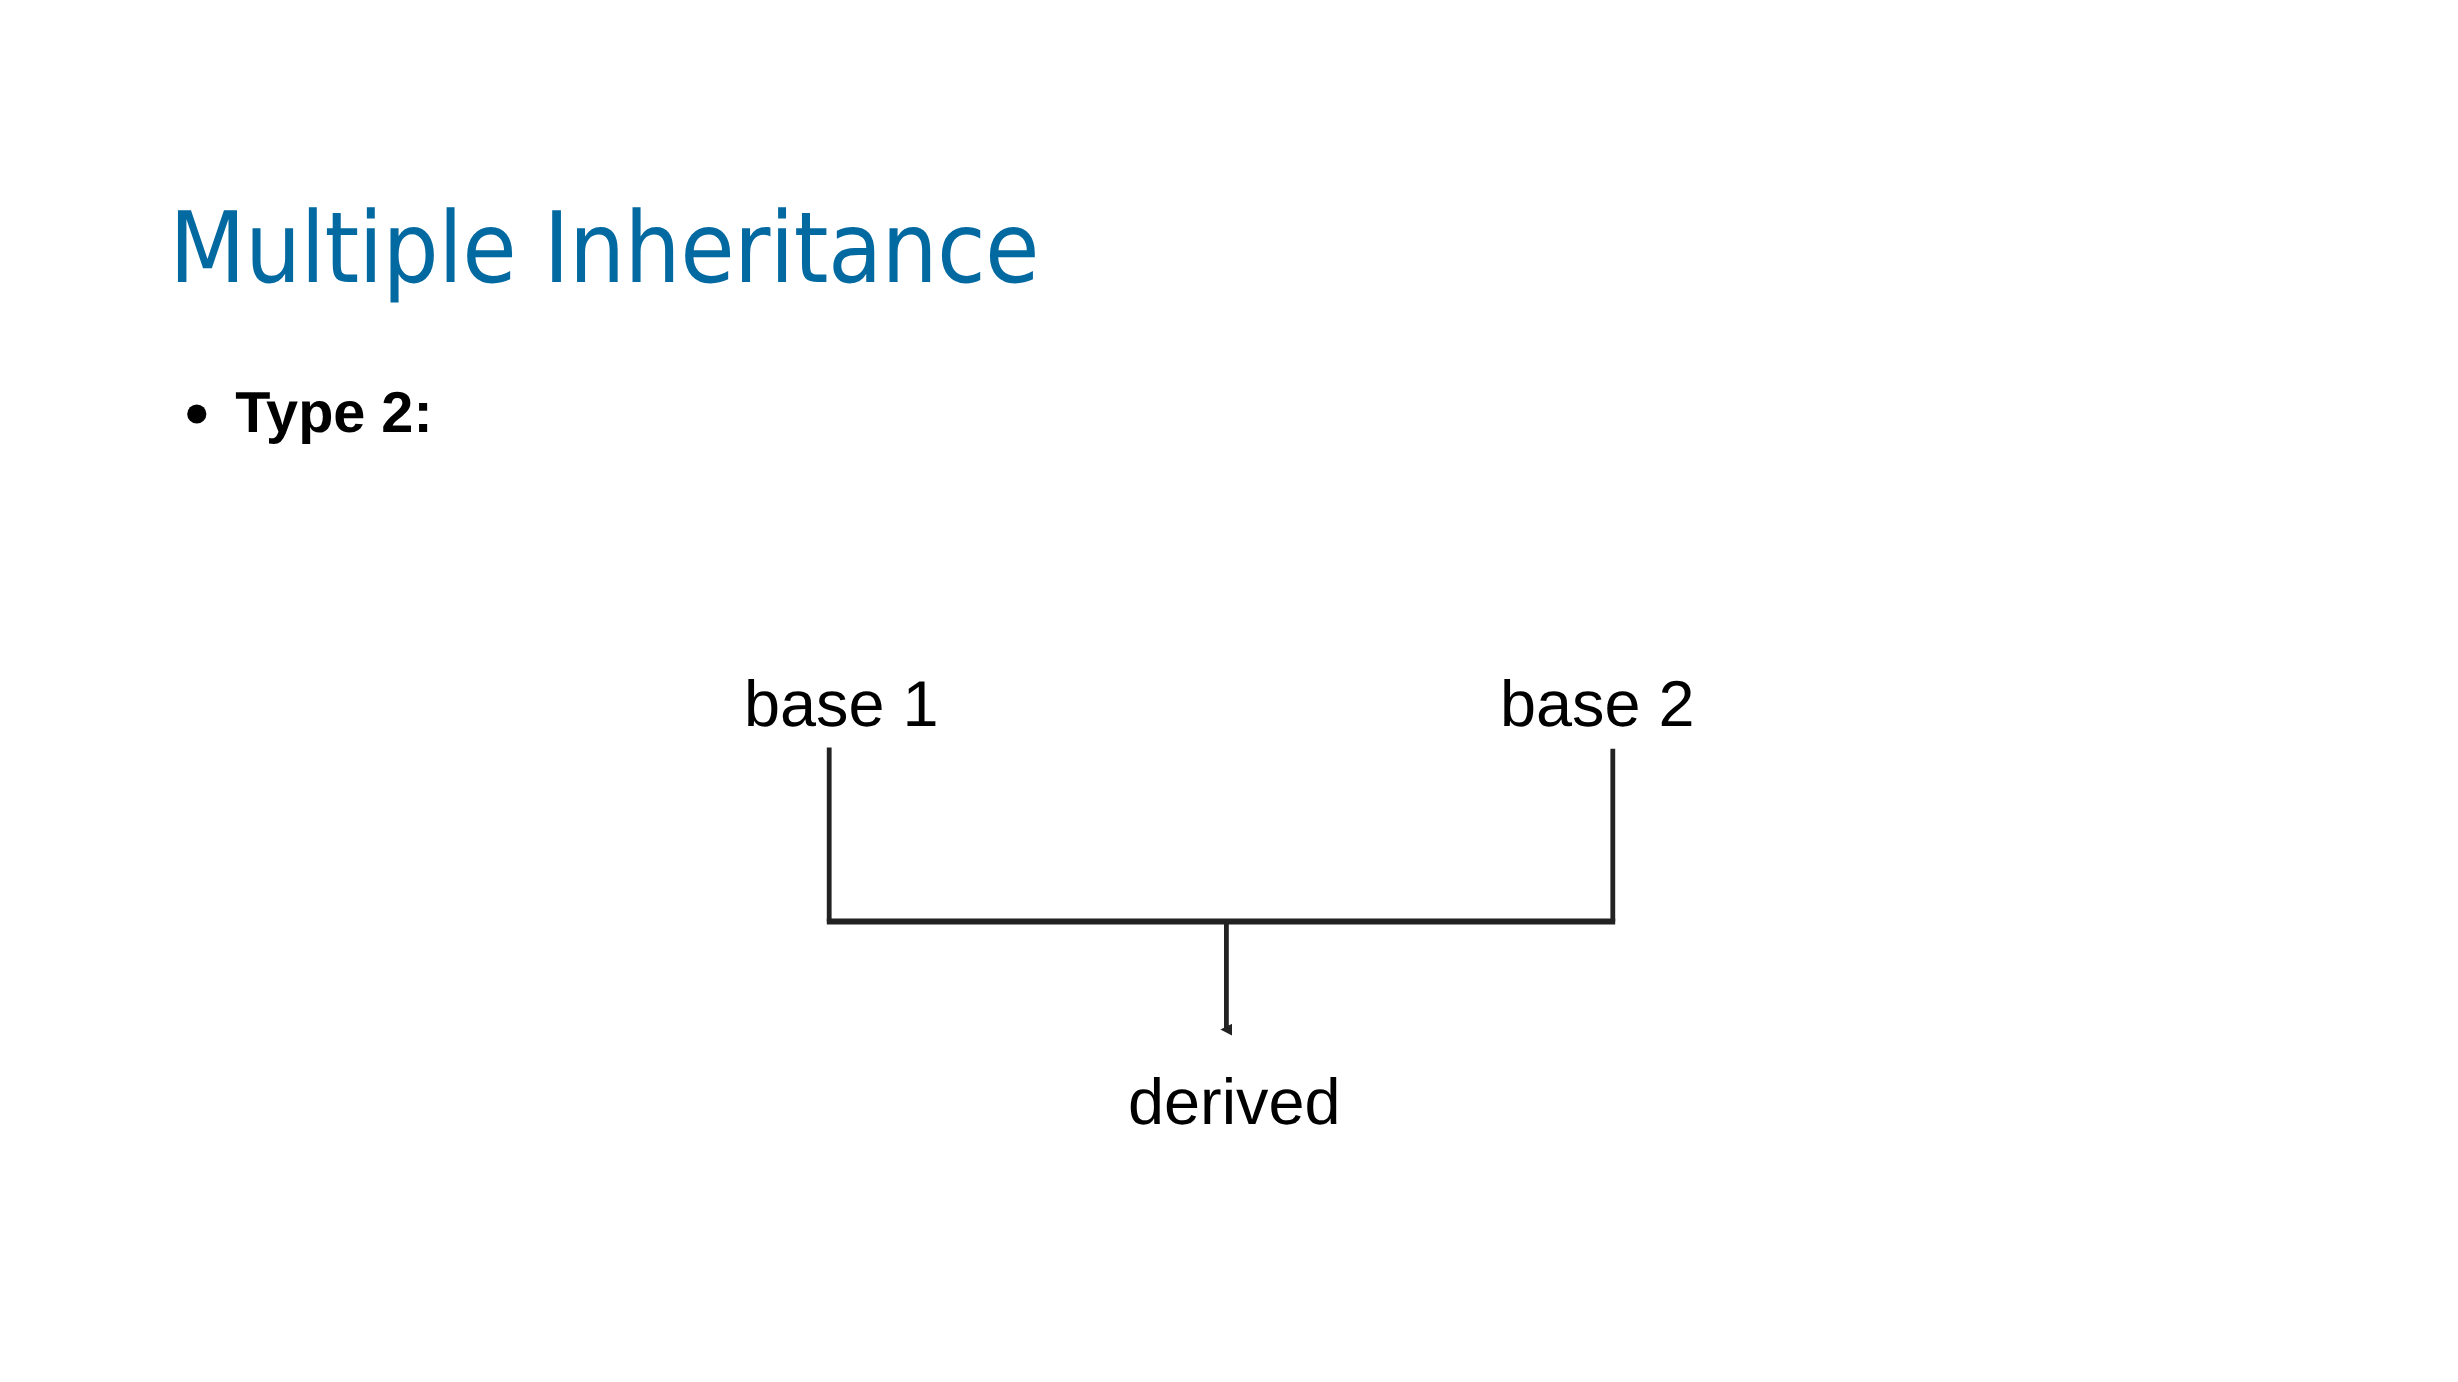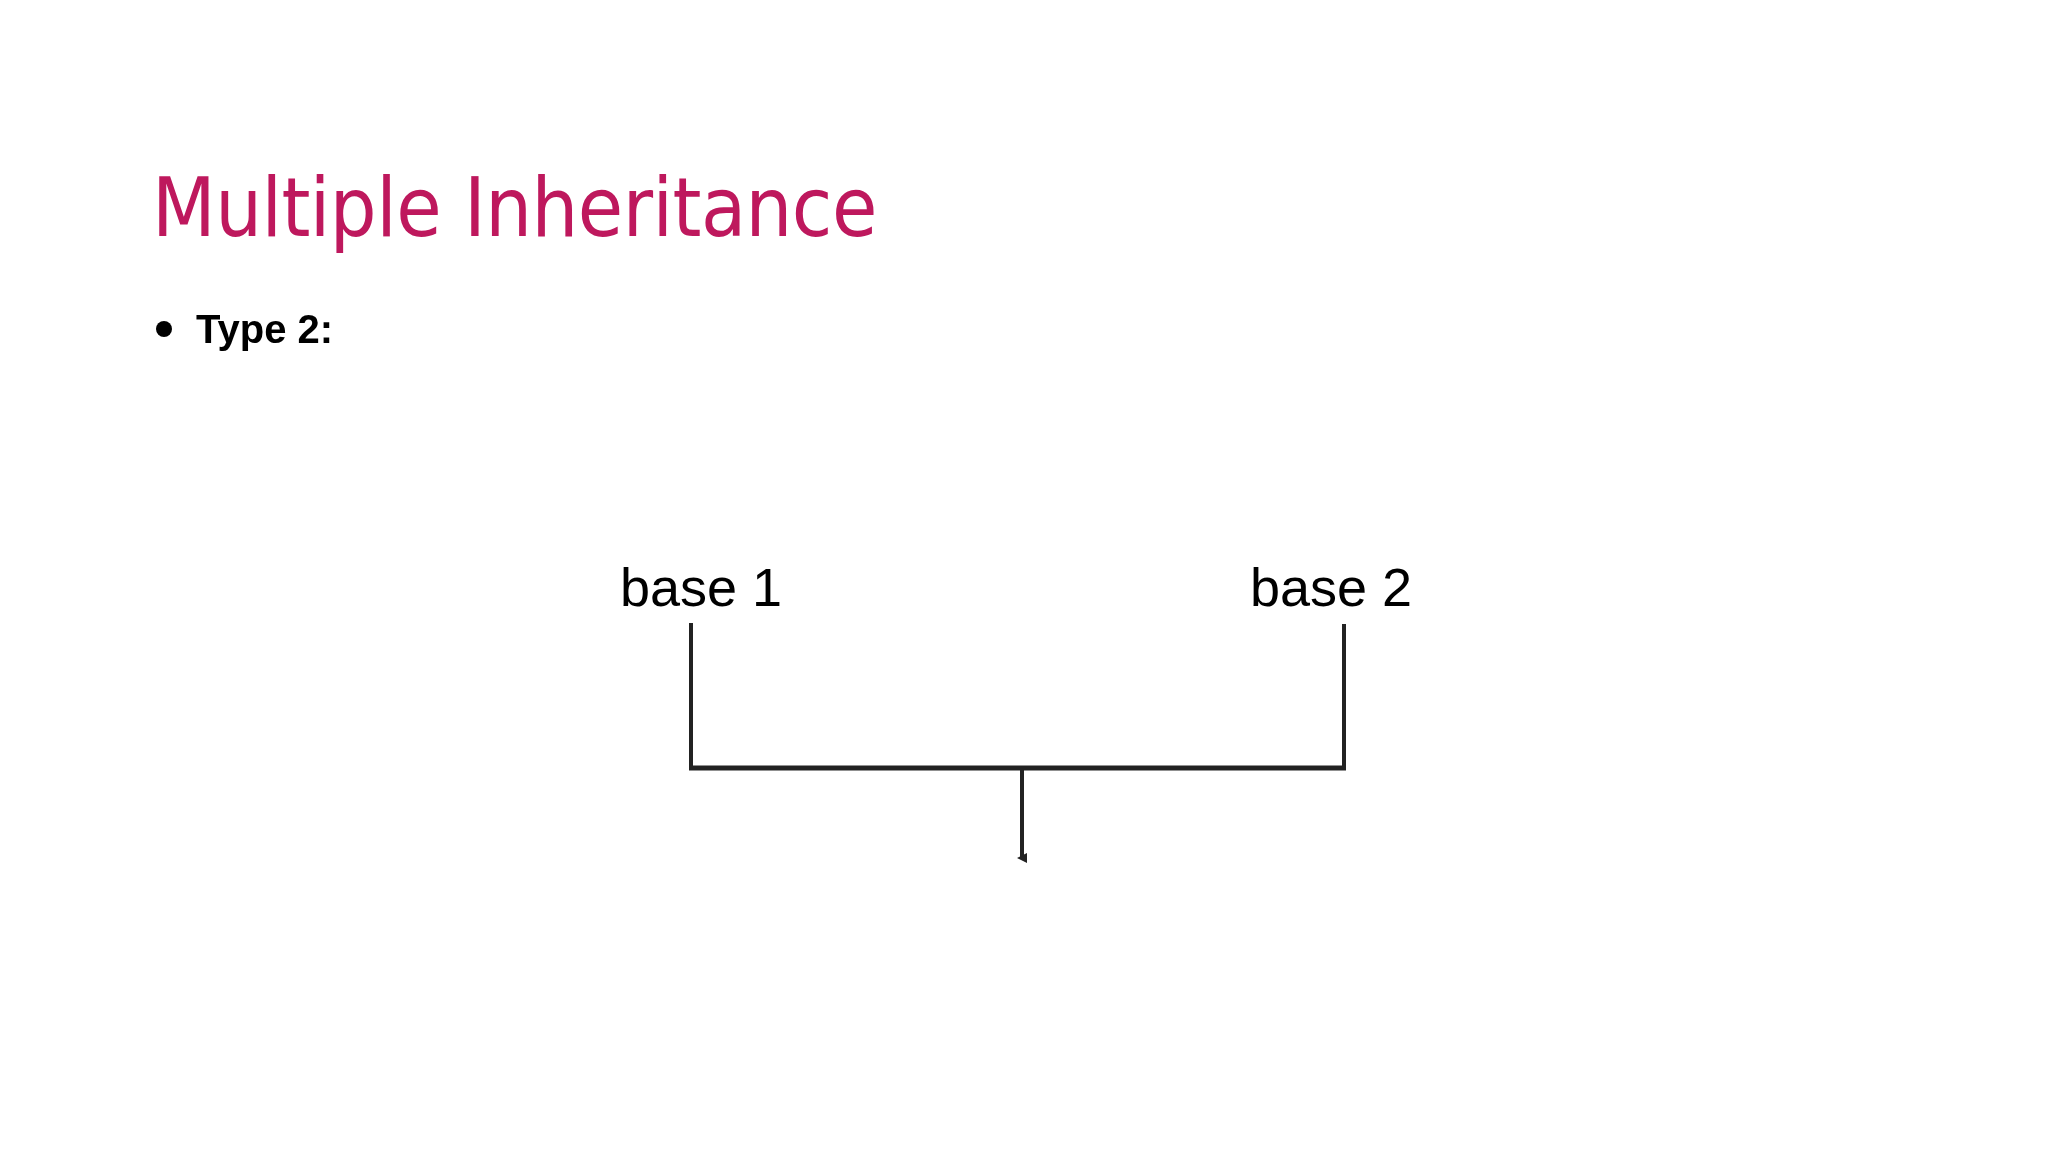--- a/index.html
+++ b/index.html
@@ -16,52 +16,53 @@
     position: relative;
     width: 2048px;
     height: 1152px;
     background: #ffffff;
     overflow: hidden;
   }
 
   
   #slide-title {
     position: absolute;
-    left: 152px;
+    left: 141px;
     top: 110px;
     width: 1700px;
     font-family: "DejaVu Sans Condensed", "Liberation Sans", sans-serif;
     font-size: 82px;
     font-weight: 300;
     font-stretch: condensed;
     line-height: 1.05;
     letter-spacing: -0.5px;
-    color: #be185d;
+    color: #0369a1;
     white-space: nowrap;
   }
 
   
   #bullet-list {
     position: absolute;
     left: 150px;
     top: 306px;
     width: 1700px;
     margin: 0;
     padding: 0;
     list-style: none;
   }
   .bullet-item {
     position: relative;
     display: block;
     padding-left: 46px;
-    font-size: 40px;
+    font-size: 48px;
     font-weight: bold;
     line-height: 1.15;
     color: #000000;
     white-space: nowrap;
+    margin-top: 11px;
   }
   .bullet-marker {
     position: absolute;
     left: 6px;
     top: 0;
     width: 18px;
     height: 100%;
     display: flex;
     align-items: center;
   }
@@ -131,16 +132,17 @@
 
       <path d="M 689 768 L 1346 768" stroke="#222222" stroke-width="5" fill="none"></path>
 
       <path d="M 1022 768 L 1022 858" stroke="#222222" stroke-width="4" fill="none" marker-end="url(#arrowhead)"></path>
     </svg>
 
     <div class="node-label" id="node-base-1">base 1</div>
 
     <div class="node-label" id="node-base-2">base 2</div>
 
+    <div class="node-label" id="node-derived">derived</div>
 
   </div>
 
 </div>
 
 </body></html>

